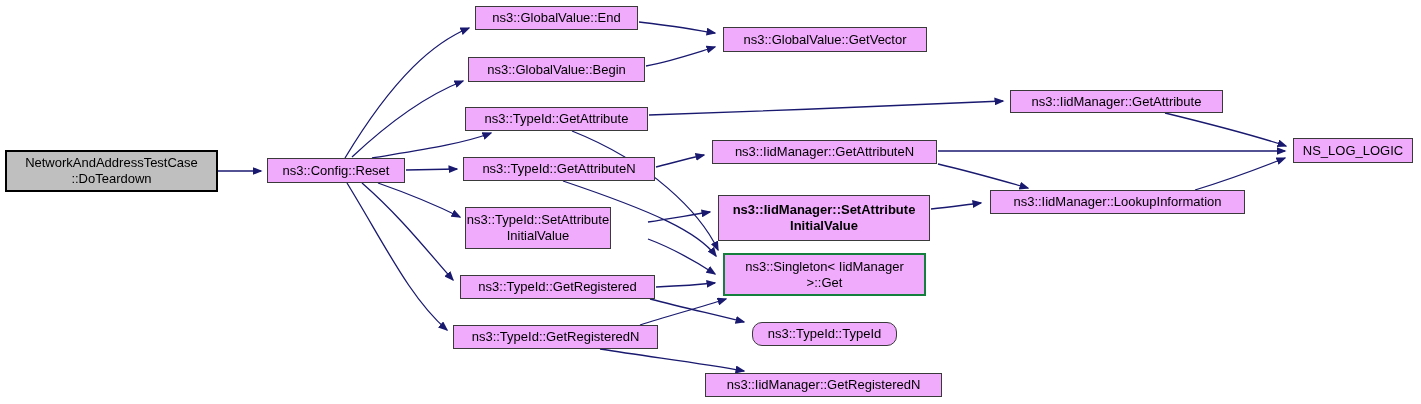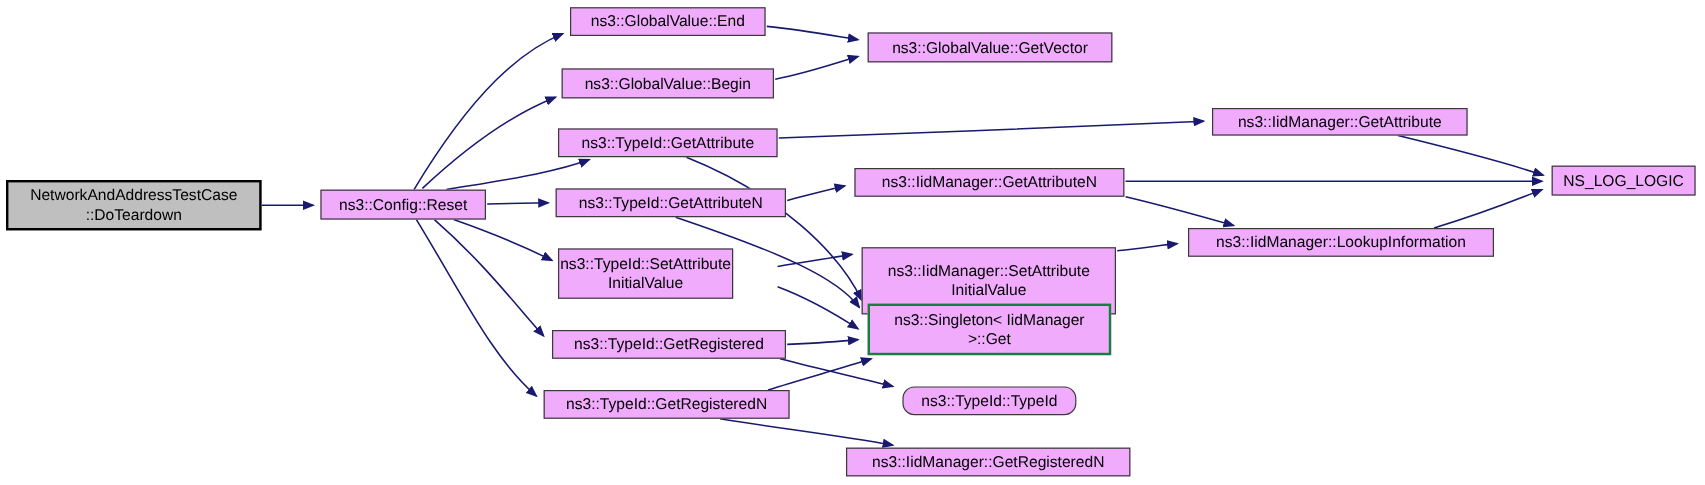--- a/index.html
+++ b/index.html
@@ -86,21 +86,21 @@
   <div id="node-layer">
       <div class="node highlight" style="left: 5px; top: 150px; width: 213px; height: 42px;"><span>NetworkAndAddressTestCase
 ::DoTeardown</span></div>
       <div class="node" style="left: 267px; top: 158px; width: 138px; height: 25px;"><span>ns3::Config::Reset</span></div>
       <div class="node" style="left: 475px; top: 6px; width: 163px; height: 24px;"><span>ns3::GlobalValue::End</span></div>
       <div class="node" style="left: 723px; top: 27px; width: 204px; height: 25px; text-align: center;"><span>ns3::GlobalValue::GetVector</span></div>
       <div class="node" style="left: 468px; top: 57px; width: 177px; height: 25px;"><span>ns3::GlobalValue::Begin</span></div>
       <div class="node" style="left: 465px; top: 107px; width: 183px; height: 24px;"><span>ns3::TypeId::GetAttribute</span></div>
       <div class="node" style="left: 712px; top: 140px; width: 225px; height: 24px;"><span>ns3::IidManager::GetAttributeN</span></div>
       <div class="node" style="left: 463px; top: 157px; width: 192px; height: 24px;"><span>ns3::TypeId::GetAttributeN</span></div>
-      <div class="node" style="left: 718px; top: 206px; width: 212px; height: 56px;"><span>ns3::IidManager::SetAttribute
+      <div class="node" style="left: 718px; top: 195px; width: 212px; height: 46px; font-weight: bold;"><span>ns3::IidManager::SetAttribute
 InitialValue</span></div>
       <div class="node" style="left: 465px; top: 207px; width: 146px; height: 42px;"><span>ns3::TypeId::SetAttribute
 InitialValue</span></div>
       <div class="node" style="left: 460px; top: 275px; width: 195px; height: 24px;"><span>ns3::TypeId::GetRegistered</span></div>
       <div class="node bold-border" style="left: 723px; top: 253px; width: 203px; height: 43px;"><span>ns3::Singleton&lt; IidManager
 &gt;::Get</span></div>
       <div class="node" style="left: 453px; top: 325px; width: 205px; height: 24px;"><span>ns3::TypeId::GetRegisteredN</span></div>
       <div class="node" style="left: 752px; top: 322px; width: 145px; height: 24px; border-radius: 10px;"><span>ns3::TypeId::TypeId</span></div>
       <div class="node" style="left: 705px; top: 373px; width: 237px; height: 24px;"><span>ns3::IidManager::GetRegisteredN</span></div>
       <div class="node" style="left: 1010px; top: 90px; width: 213px; height: 23px;"><span>ns3::IidManager::GetAttribute</span></div>

